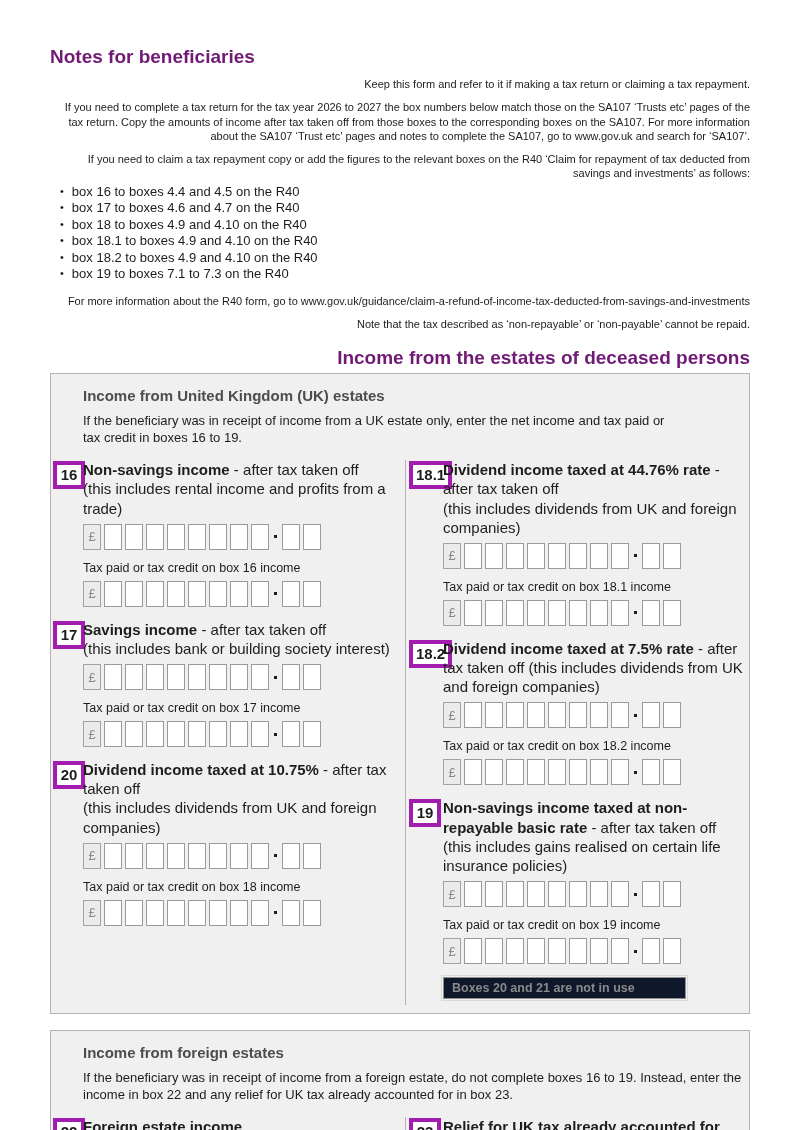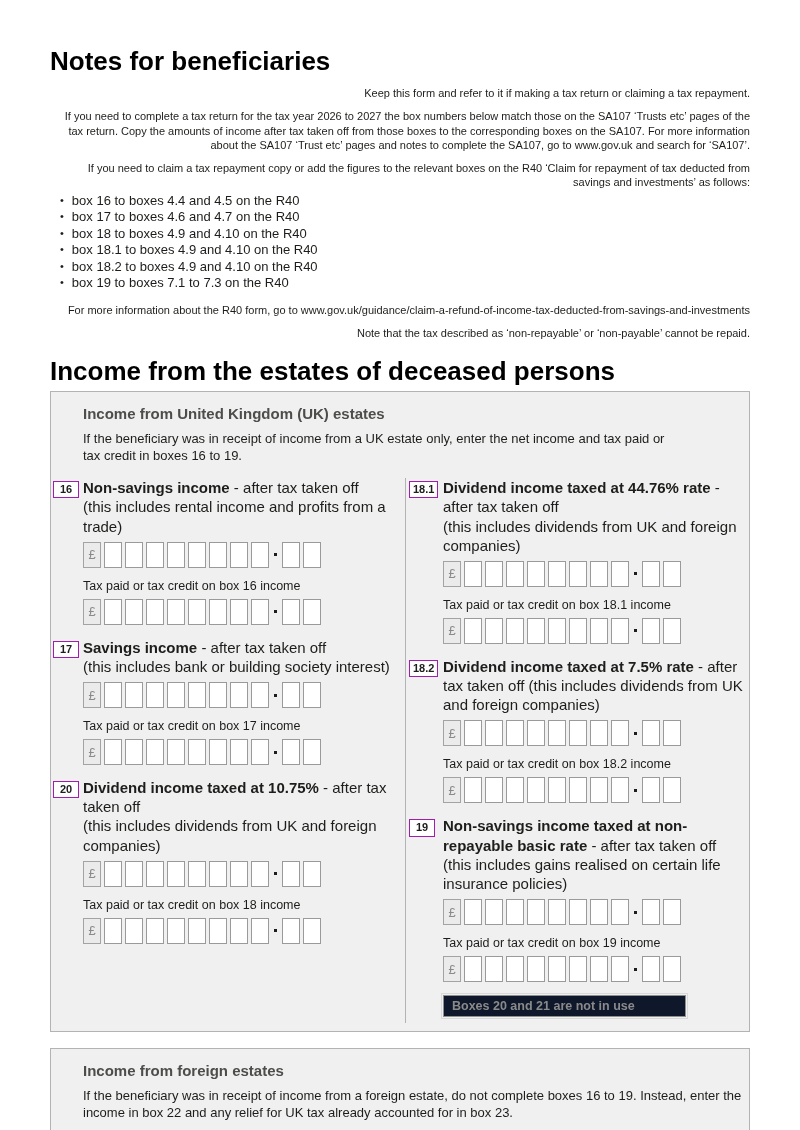--- a/index.html
+++ b/index.html
@@ -1,22 +1,22 @@
 <!DOCTYPE html>
 <html><head>
 <meta charset="utf-8">
 <style>
   html,body { margin:0; padding:0; background:#ffffff; }
   .page {
     width:800px; height:1130px; box-sizing:border-box; overflow:hidden;
     padding:46px 50px 0 50px; background:#ffffff; position:relative;
     font-family:"Liberation Sans","DejaVu Sans",sans-serif; color:#1d1d1b;
   }
-  h1 { font-size:26px; font-weight:bold; color:#000000; margin:0 0 9px 0; }
-  h1.estates { margin-top:16px; margin-bottom:1px; }
+  h1 { font-size:19px; font-weight:bold; color:#701a75; margin:0 0 9px 0; }
+  h1.estates { margin-top:16px; margin-bottom:1px;text-align:right; }
   p.body { font-size:11px; line-height:1.3; margin:0 0 9px 0; width:700px;text-align:right; }
   p.tight { margin-bottom:3px; }
   ul.bullets { list-style:none; margin:0 0 11px 0; padding:0 0 0 10px; }
   ul.bullets li { font-size:13px; line-height:1.27; }
   ul.bullets li::before { content:"\2022"; font-size:11px; margin-right:8px; position:relative; top:-1px; }
 
   .panel {
     background:#f0f0f0; border:1px solid #b3b3b3;
     margin:4px 0 16px 0; padding:13px 6px 8px 2px; box-sizing:border-box;
   }
@@ -27,21 +27,21 @@
 
   .columns { display:flex; align-items:stretch; }
   .col-left { width:352px; flex:none; }
   .col-right { flex:1; border-left:1px solid #b3b3b3; padding-left:3px; }
 
   .field { display:flex; margin-bottom:13px; }
   .badge-col { width:30px; flex:none; padding-top:1px; }
   .col-right .badge-col { width:34px; }
   .badge {
     display:inline-block; min-width:18px; text-align:center; background:#ffffff;
-    border:1px solid #a21caf; font-size:11px; font-weight:bold; color:#1d1d1b;
+    border:4px solid #a21caf; font-size:15px; font-weight:bold; color:#1d1d1b;
     padding:1px 3px; line-height:1.2;
   }
   .field-body { flex:1; }
   .field-label, .field-note { font-size:15px; line-height:1.28; }
   .col-right .field-label, .col-right .field-note { max-width:300px; }
 
   .currency-row { display:flex; align-items:center; margin-top:6px; }
   .cell {
     width:16px; height:24px; background:#ffffff; border:1px solid #9a9a9a;
     margin-right:3px; flex:none;

